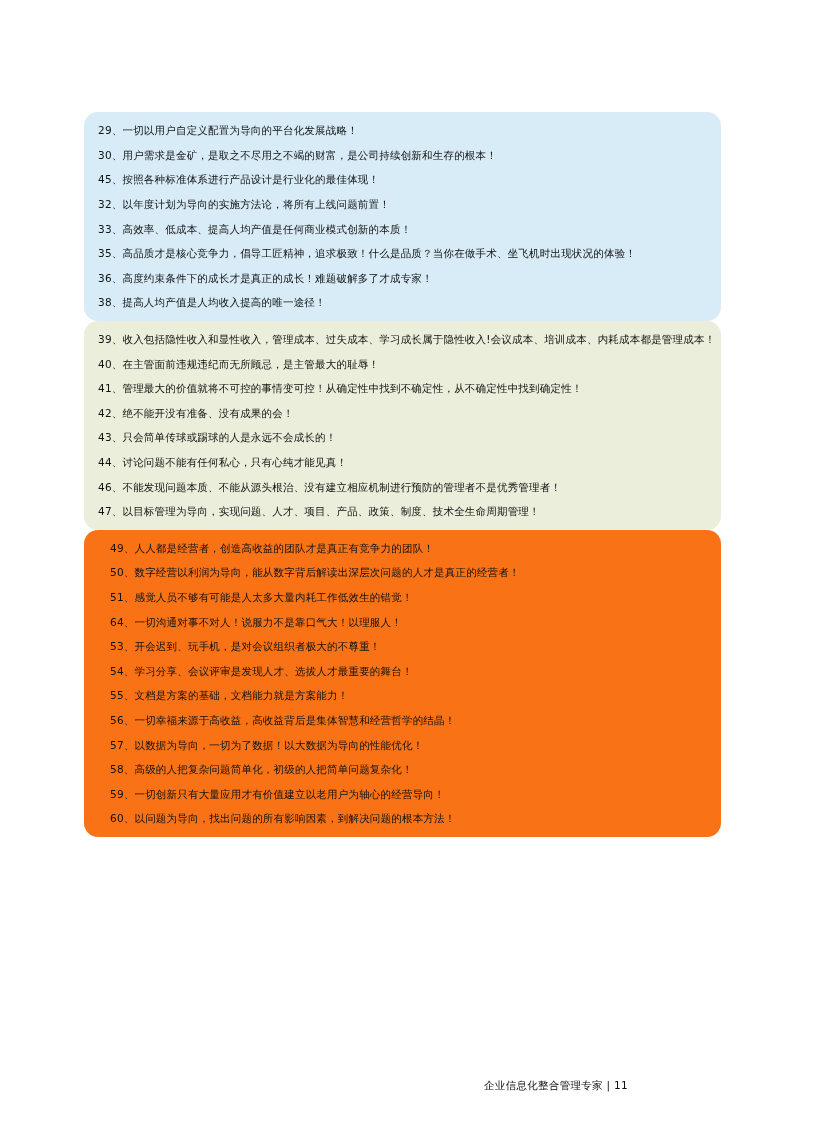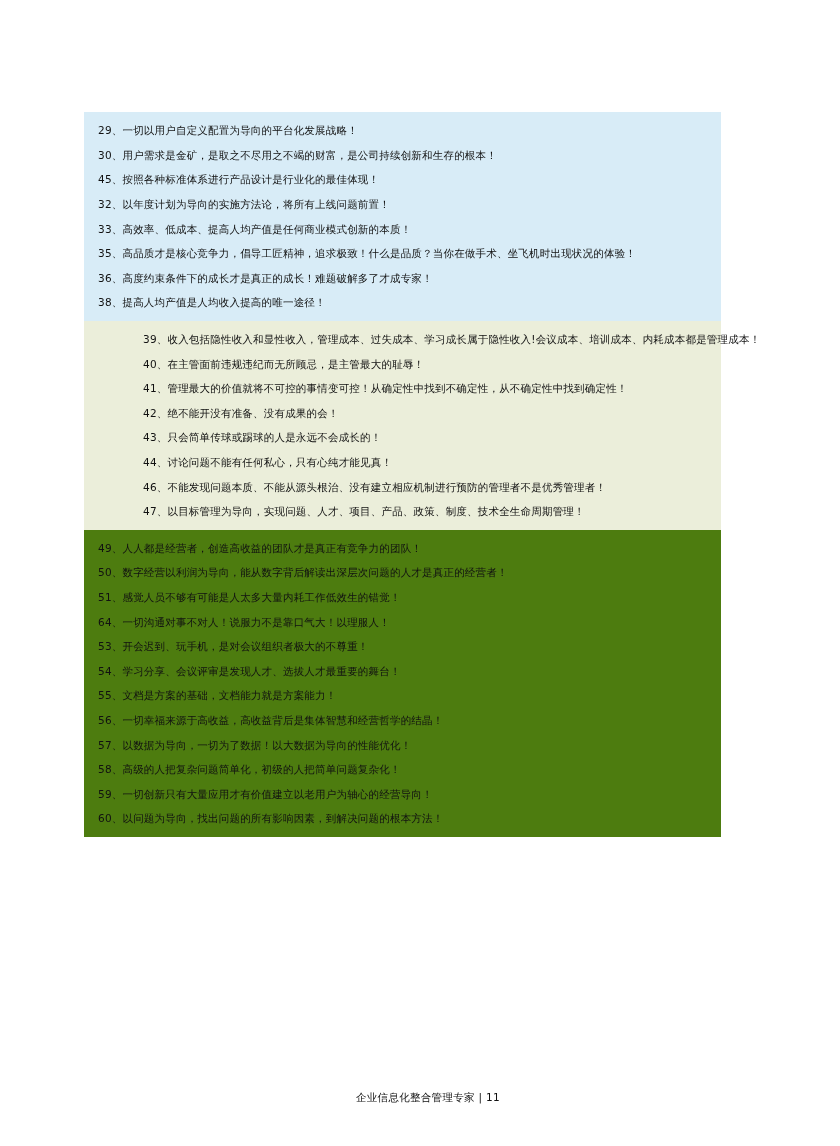--- a/index.html
+++ b/index.html
@@ -23,42 +23,42 @@
     background: #ffffff;
   }
   .content {
     position: absolute;
     left: 84px;
     top: 112px;
     width: 637px;
   }
   .block {
     padding: 6px 0 6px 0;
+    border-radius: 14px;
   }
   .block-blue  { background: #d8ecf7; }
-  .block-olive { background: #ebeeda; padding-left: 45px; }
-  .block-blue2 { background: #4d7c0f; }
+  .block-olive { background: #ebeeda; }
+  .block-blue2 { background: #f97316; padding-left: 12px; }
   .line {
     font-size: 10.5px;
     line-height: 14px;
     padding: 5.3px 12px 5.3px 14px;
     letter-spacing: 0.2px;
     white-space: nowrap;
     color: #111111;
   }
   .footer {
     position: absolute;
     right: 84px;
     top: 1079px;
     width: 400px;
-    text-align: left;
+    text-align: center;
     font-size: 10.5px;
     color: #111111;
     letter-spacing: 0.3px;
-    margin-top: 12px;
   }
 </style>
 </head>
 <body>
 
 <div class="page">
   <div class="content">
 
     <div class="block block-blue">
       <div class="line">29、一切以用户自定义配置为导向的平台化发展战略！</div>

